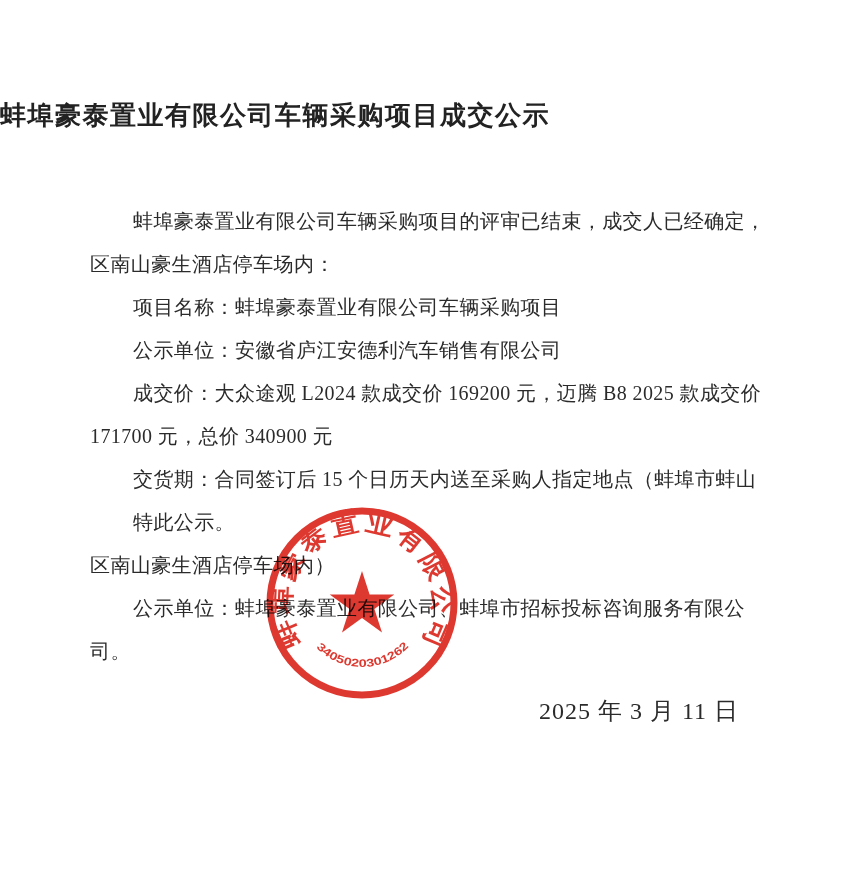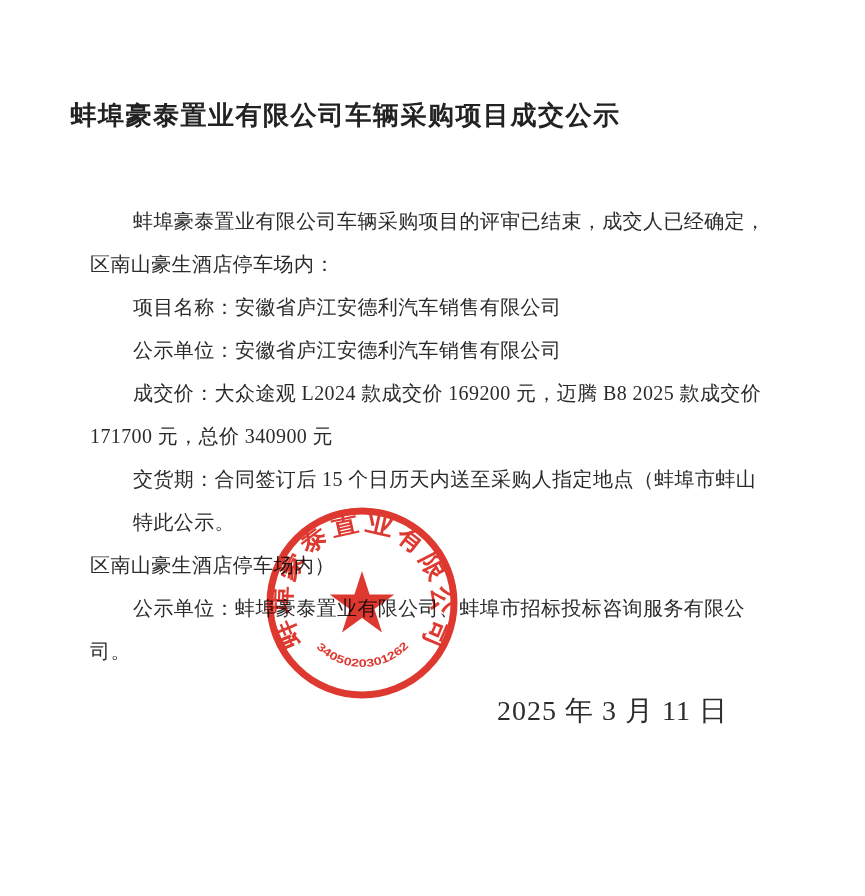--- a/index.html
+++ b/index.html
@@ -19,21 +19,21 @@
     position: absolute;
     inset: 0;
     background: #ffffff;
   }
   .title {
     position: absolute;
     top: 98px;
     left: 0;
     width: 691px;
     margin: 0;
-    text-align: center;
+    text-align: left;
     font-size: 26px;
     font-weight: 700;
     letter-spacing: 1.5px;
     color: #222222;
   }
   .body-text {
     position: absolute;
     top: 200px;
     left: 90px;
     width: 692px;
@@ -44,22 +44,22 @@
     height: 43px;
     line-height: 43px;
     white-space: nowrap;
   }
   .body-text .line.indent {
     padding-left: 43px;
   }
   .doc-date {
     position: absolute;
     top: 697px;
-    right: 137px;
-    font-size: 28px;
+    right: 126px;
+    font-size: 24px;
     line-height: 28px;
     letter-spacing: 1px;
     white-space: nowrap;
   }
   .seal {
     position: absolute;
     left: 252px;
     top: 493px;
     width: 220px;
     height: 220px;
@@ -82,21 +82,21 @@
 </head>
 <body>
 
 <div class="page">
 
   <h1 class="title">蚌埠豪泰置业有限公司车辆采购项目成交公示</h1>
 
   <div class="body-text" id="paragraphs">
       <div class="line indent">蚌埠豪泰置业有限公司车辆采购项目的评审已结束，成交人已经确定，</div>
       <div class="line">区南山豪生酒店停车场内：</div>
-      <div class="line indent">项目名称：安徽省庐江安德利汽车销售有限公司</div>
+      <div class="line indent">项目名称：蚌埠豪泰置业有限公司车辆采购项目</div>
       <div class="line indent">公示单位：安徽省庐江安德利汽车销售有限公司</div>
       <div class="line indent">成交价：大众途观 L2024 款成交价 169200 元，迈腾 B8 2025 款成交价</div>
       <div class="line">171700 元，总价 340900 元</div>
       <div class="line indent">交货期：合同签订后 15 个日历天内送至采购人指定地点（蚌埠市蚌山</div>
       <div class="line indent">特此公示。</div>
       <div class="line">区南山豪生酒店停车场内）</div>
       <div class="line indent">公示单位：蚌埠豪泰置业有限公司、蚌埠市招标投标咨询服务有限公</div>
       <div class="line">司。</div>
     </div>
 

